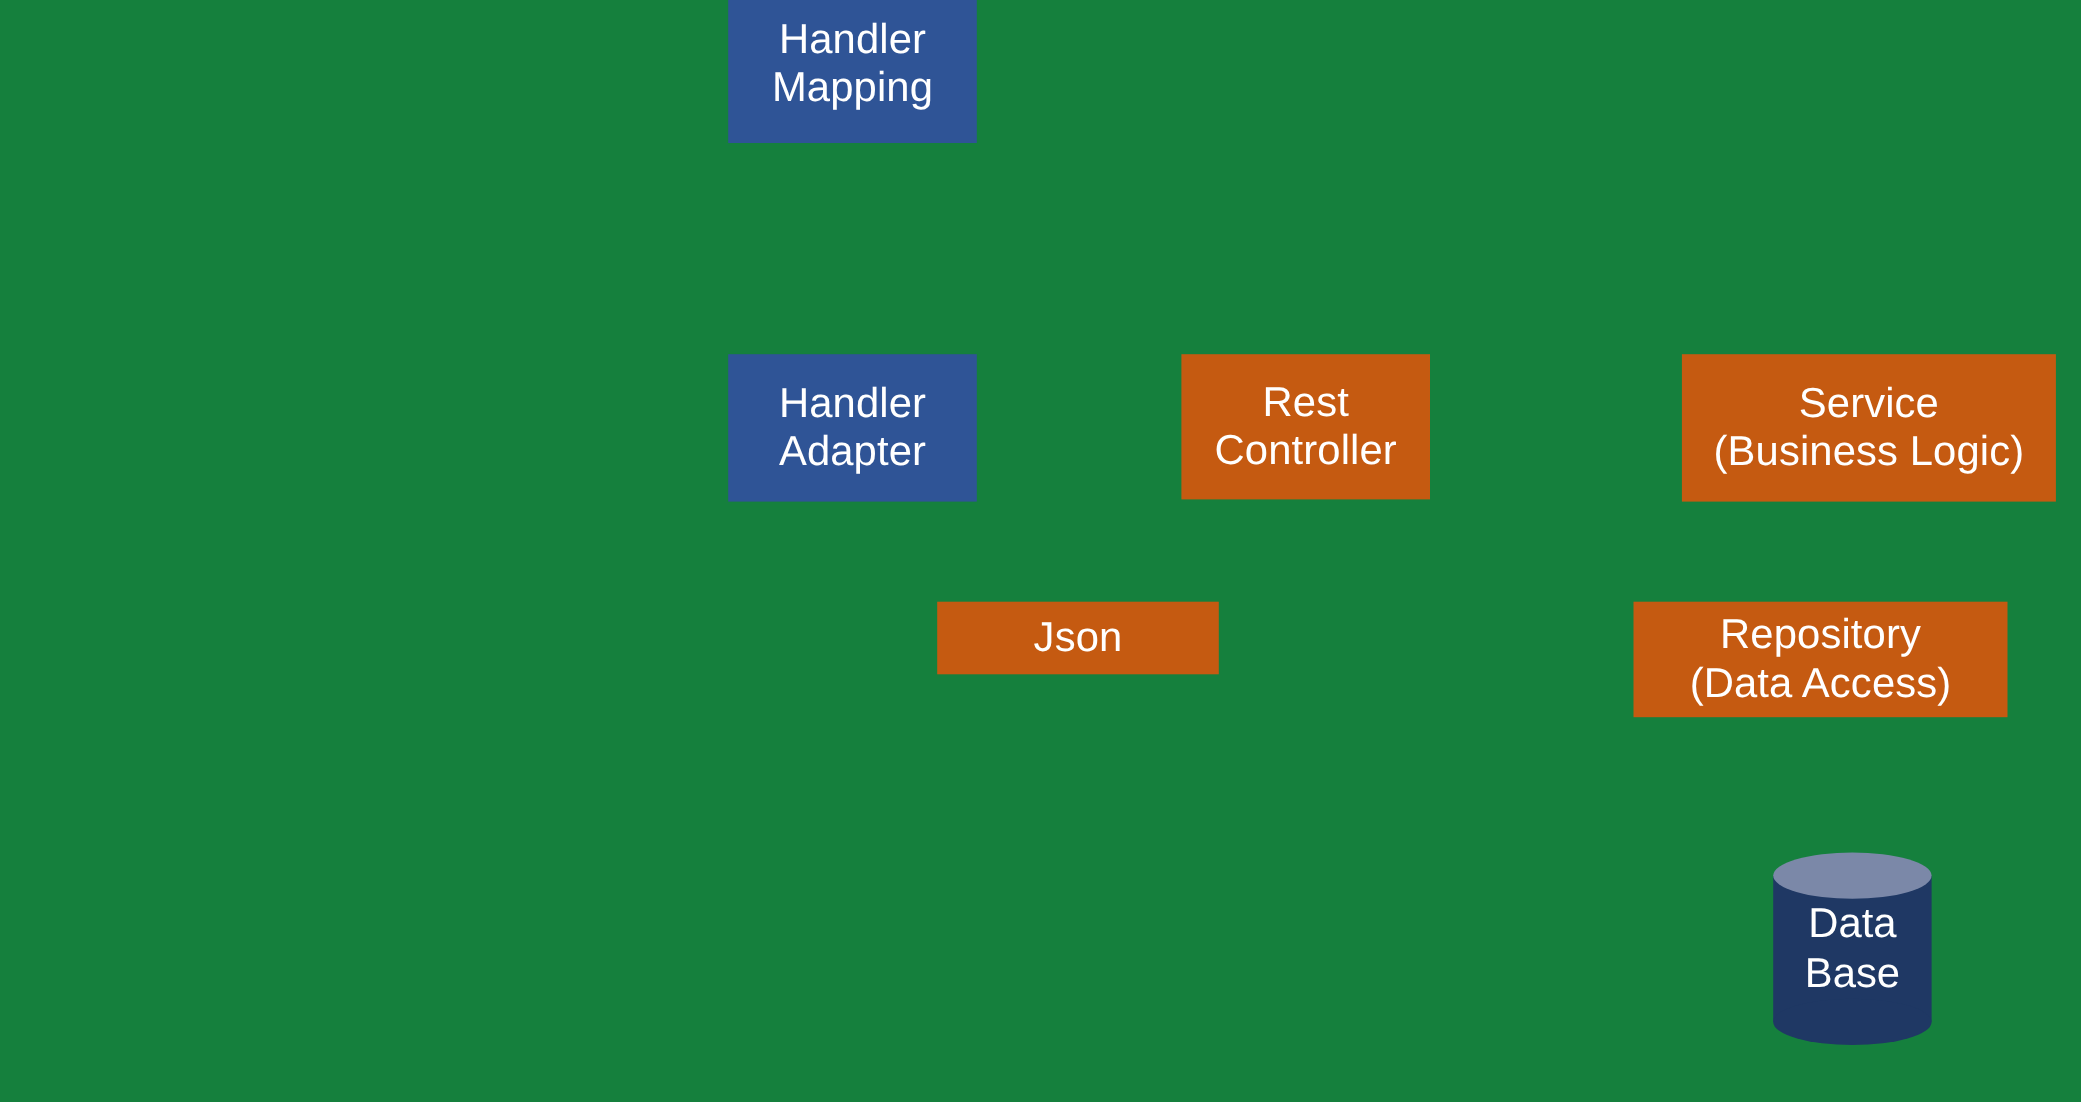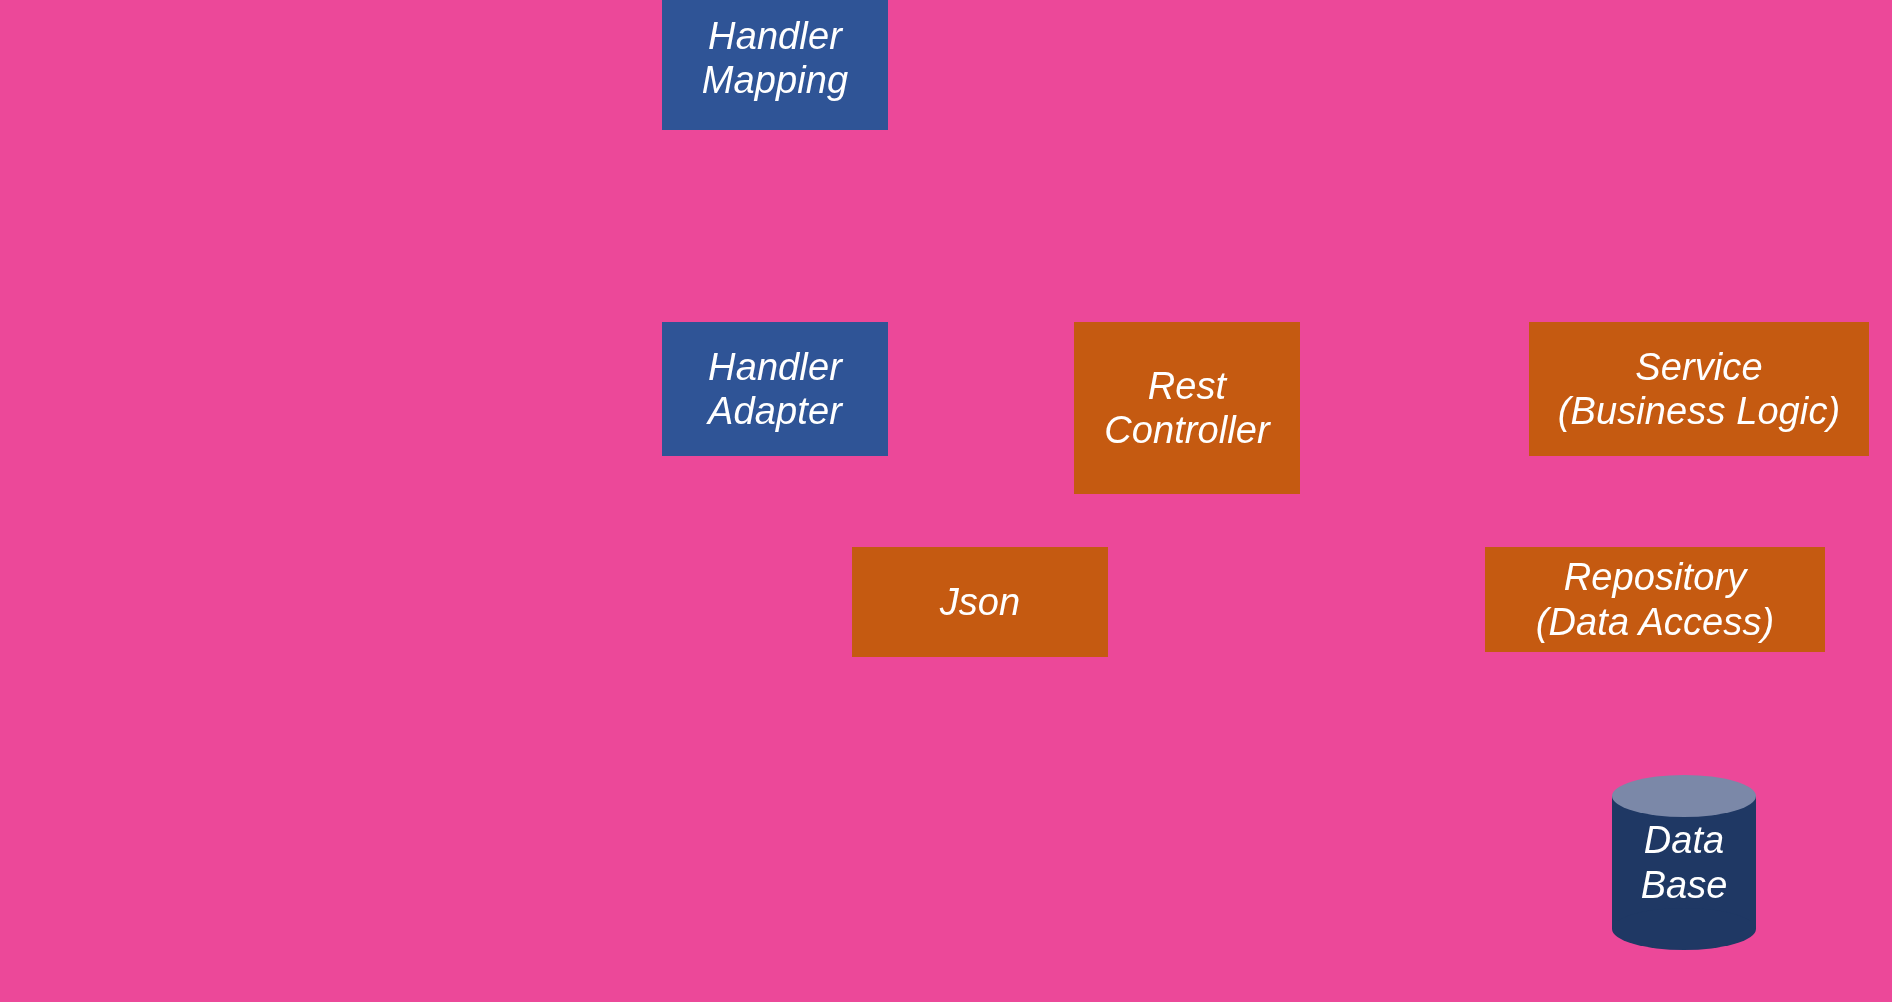--- a/index.html
+++ b/index.html
@@ -5,24 +5,23 @@
 <style>
   html, body {
     margin: 0;
     padding: 0;
     background: #000000;
   }
   #canvas {
     position: relative;
     width: 1892px;
     height: 1002px;
-    background: #ec4899;
+    background: #15803d;
     overflow: hidden;
     font-family: "Liberation Sans", "DejaVu Sans", sans-serif;
-    font-style: italic;
   }
   .node {
     position: absolute;
     box-sizing: border-box;
     display: flex;
     align-items: center;
     justify-content: center;
     text-align: center;
     color: #FFFFFF;
     font-size: 38px;
@@ -97,31 +96,31 @@
     <span class="label">Handler
 Mapping</span>
   </div>
 
 
   <div class="node node-blue" style="left:662px; top:322px; width:226px; height:134px;">
     <span class="label">Handler
 Adapter</span>
   </div>
 
-  <div class="node node-orange" style="left:1074px; top:322px; width:226px; height:172px;">
+  <div class="node node-orange" style="left:1074px; top:322px; width:226px; height:132px;">
     <span class="label">Rest
 Controller</span>
   </div>
 
   <div class="node node-orange" style="left:1485px; top:322px; width:340px; height:134px;margin-left:44px;">
     <span class="label">Service
 (Business Logic)</span>
   </div>
 
-  <div class="node node-orange" style="left:852px; top:547px; width:256px; height:110px;">
+  <div class="node node-orange" style="left:852px; top:547px; width:256px; height:66px;">
     <span class="label">Json</span>
   </div>
 
   <div class="node node-orange" style="left:1485px; top:547px; width:340px; height:105px;">
     <span class="label">Repository
 (Data Access)</span>
   </div>
 
   <div class="cylinder" style="left:1568px; top:775px; width:144px; height:175px;margin-left:44px;">
     <div class="cyl-body"></div>

